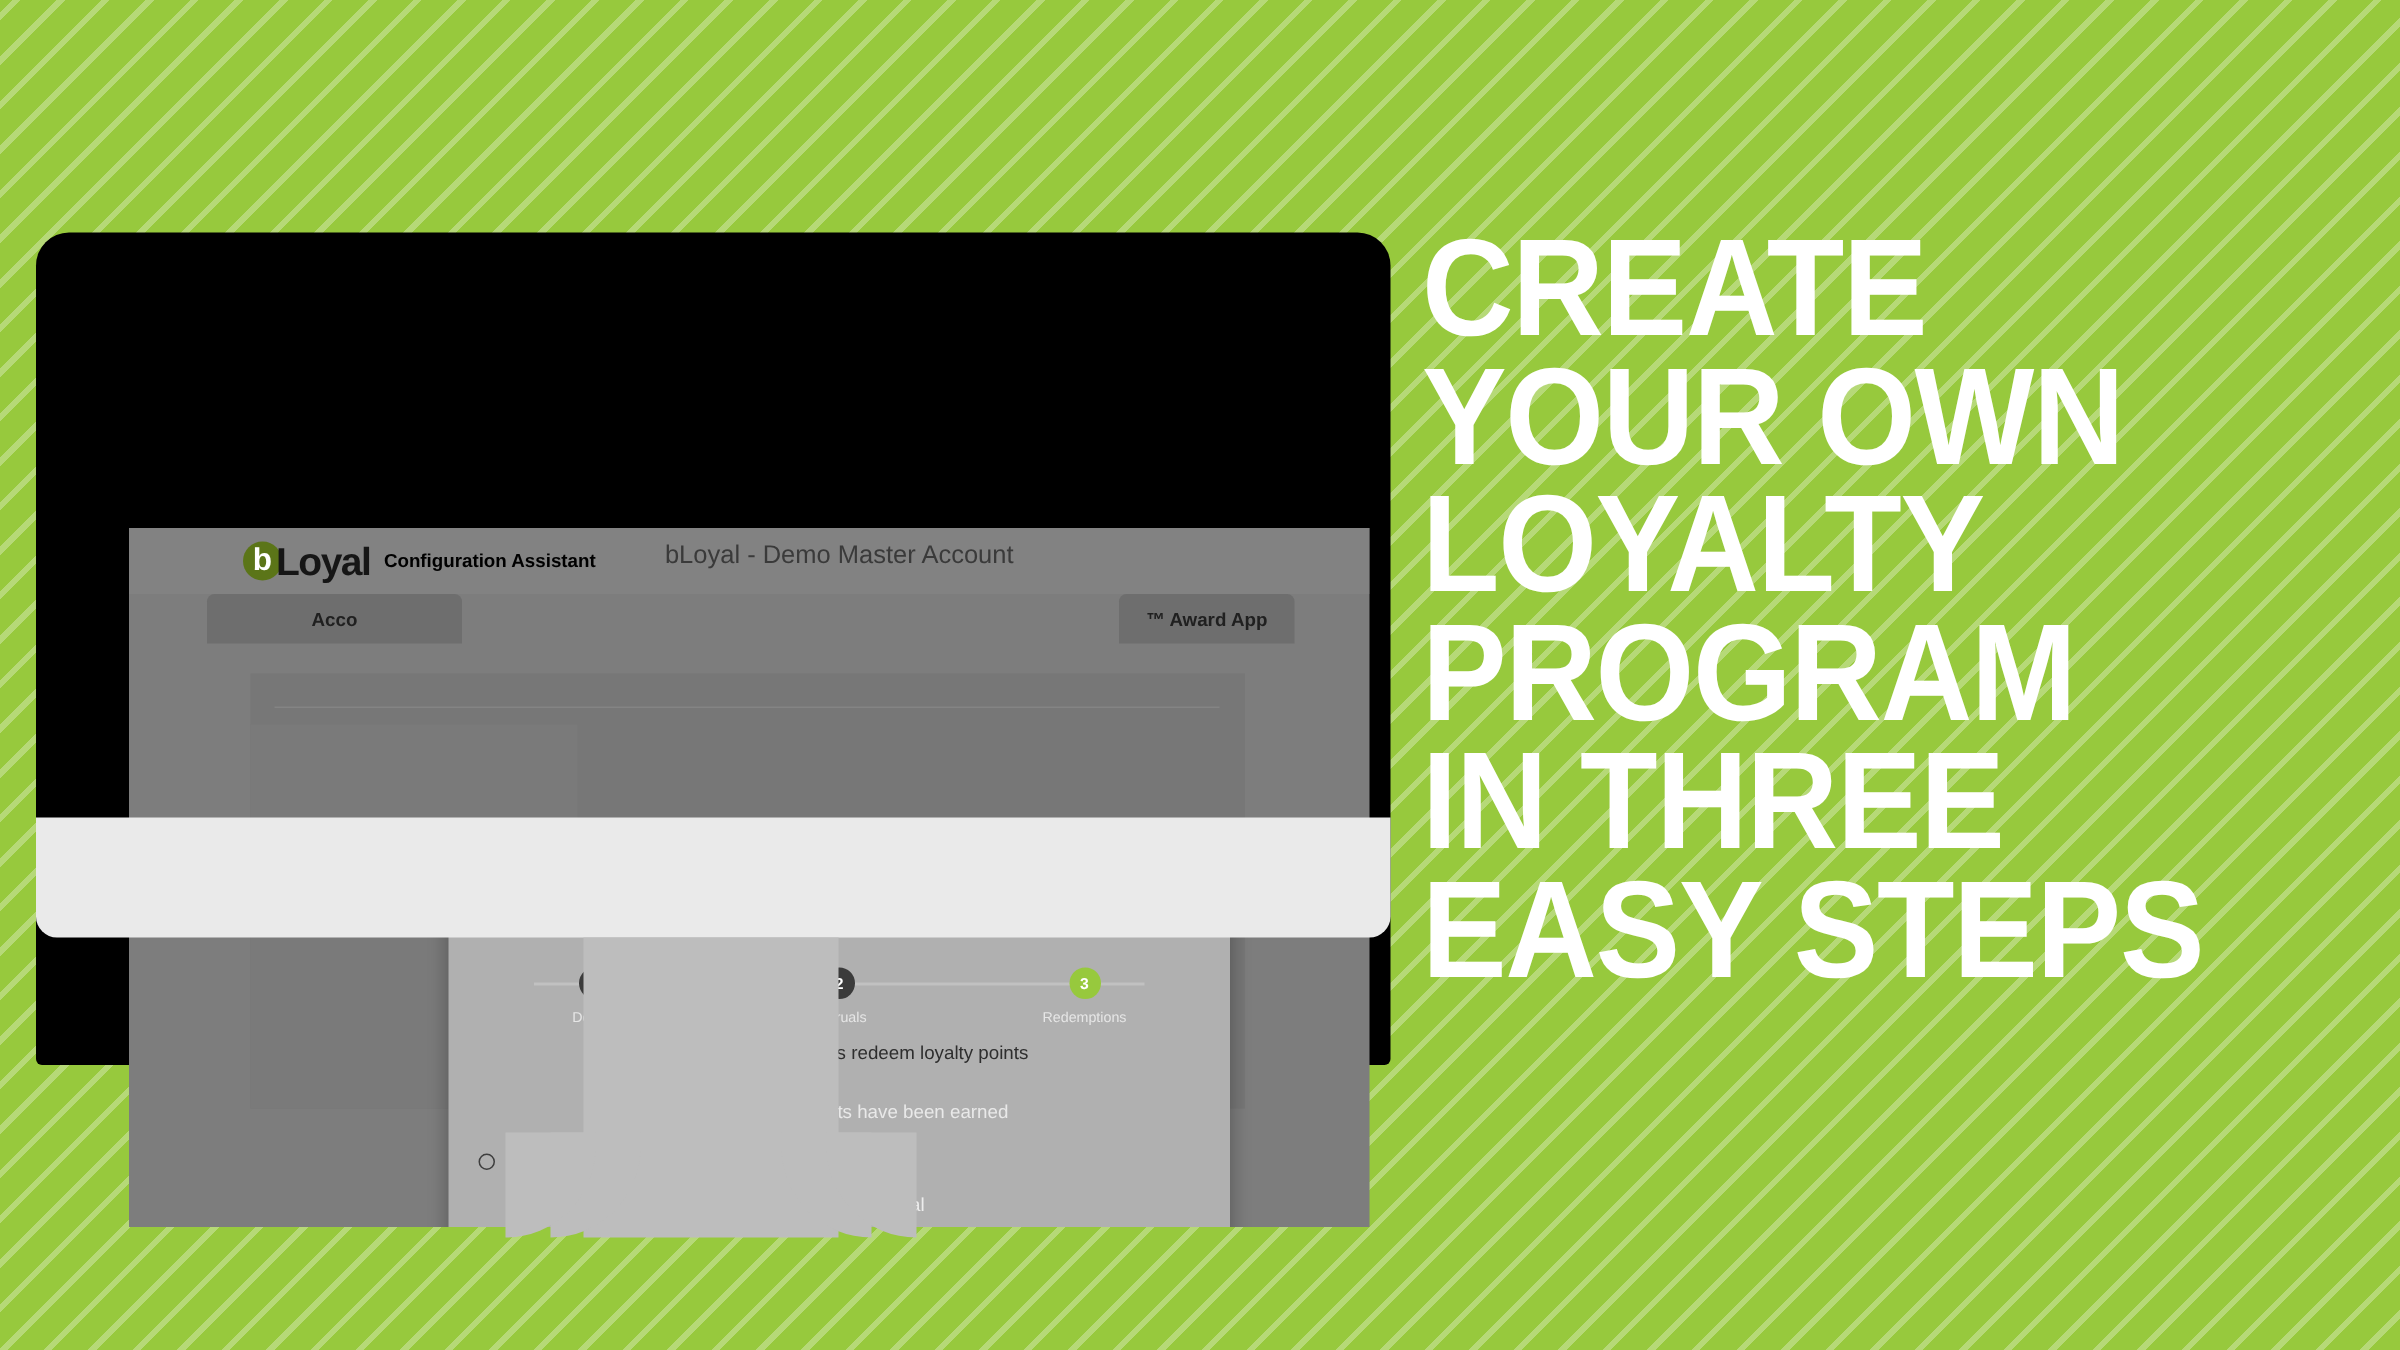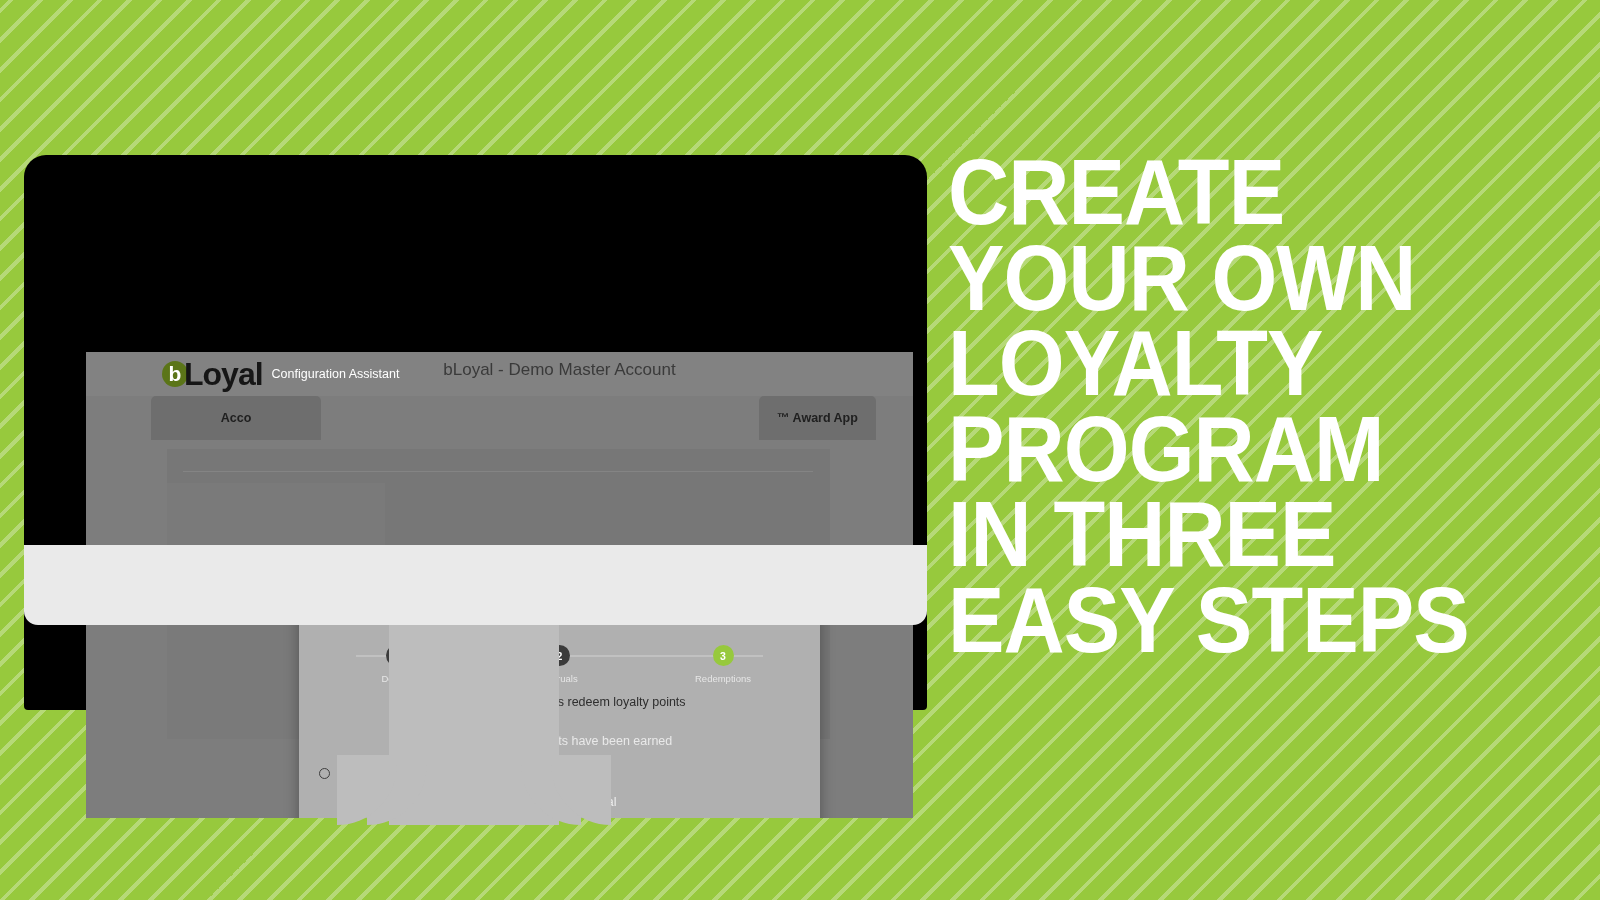--- a/index.html
+++ b/index.html
@@ -56,38 +56,37 @@
     display:flex; align-items:center;
   }
   .logo-wrap{ display:flex; align-items:center; margin-left:76px; }
   .logo-mark{
     width:26px;height:26px;border-radius:50%;background:#5b7518;
     display:flex;align-items:center;justify-content:center;
     font-size:21px;font-weight:bold;color:#ffffff;line-height:1;
     padding-bottom:2px;
   }
   .logo-word{
-    font-size:32px; font-weight:bold; color:#161616; letter-spacing:-1px;
+    font-size:26px; font-weight:bold; color:#161616; letter-spacing:-1px;
     margin-left:-4px;
   }
-  .logo-sub{ font-size:12.5px; color:#ffffff; margin-left:9px; }
+  .logo-sub{ font-size:12.5px; color:#000000; margin-left:9px;font-weight:bold; }
   .acct-title{
     position:absolute; left:0; right:0; top:8px; text-align:center;
     font-size:17px; color:#3a3a3a; padding-left:120px;
   }
 
   .nav-bar{
     position:absolute; left:0; top:44px; width:100%; height:43px;
   }
   .nav-tab{
-    position:absolute; height:44px; background:#6e6e6e;
+    position:absolute; height:33px; background:#6e6e6e;
     display:flex; align-items:center; justify-content:center;
     font-size:12.5px; font-weight:bold; color:#202020;
     border-radius:5px 5px 0 0;
-    margin-left:13px;
   }
   #tab-account{ left:52px; width:170px; }
   #tab-mobile{ left:660px; width:117px; }
 
   .content-card{
     position:absolute; left:81px; top:97px; width:663px; height:290px;
     background:#777777;
   }
   .content-card .hr{
     position:absolute; left:16px; top:22px; width:630px; height:1px;

